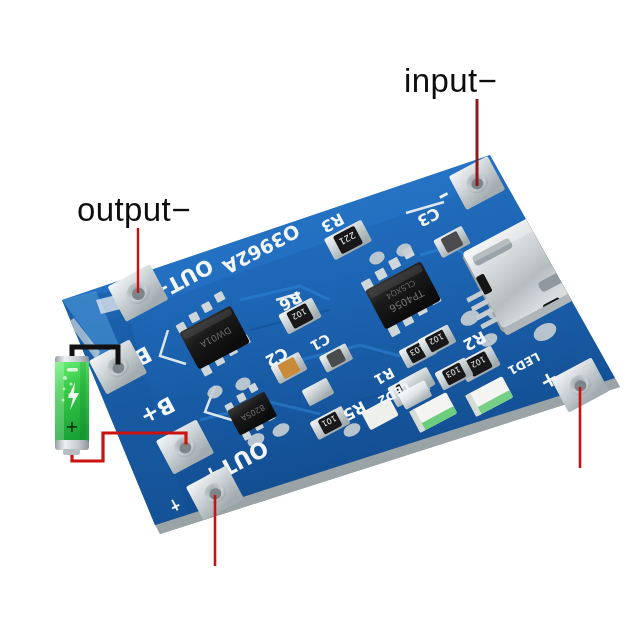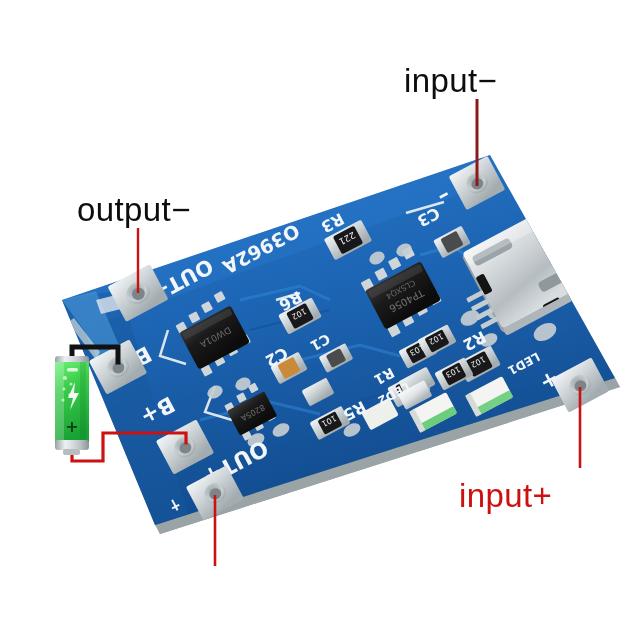--- a/index.html
+++ b/index.html
@@ -412,14 +412,13 @@
       <line x1="215" y1="495" x2="215" y2="566" stroke="#cc1111" stroke-width="2.6"></line>
       <line x1="580" y1="387" x2="580" y2="468" stroke="#cc1111" stroke-width="2.6"></line>
     </g>
   </svg>
 
   <div class="anno black" id="lbl-output-minus">output−</div>
 
   <div class="anno black" id="lbl-input-minus">input−</div>
 
 
-  <div class="anno red" id="lbl-input-plus">input+</div>
 </div>
 
 </body></html>

